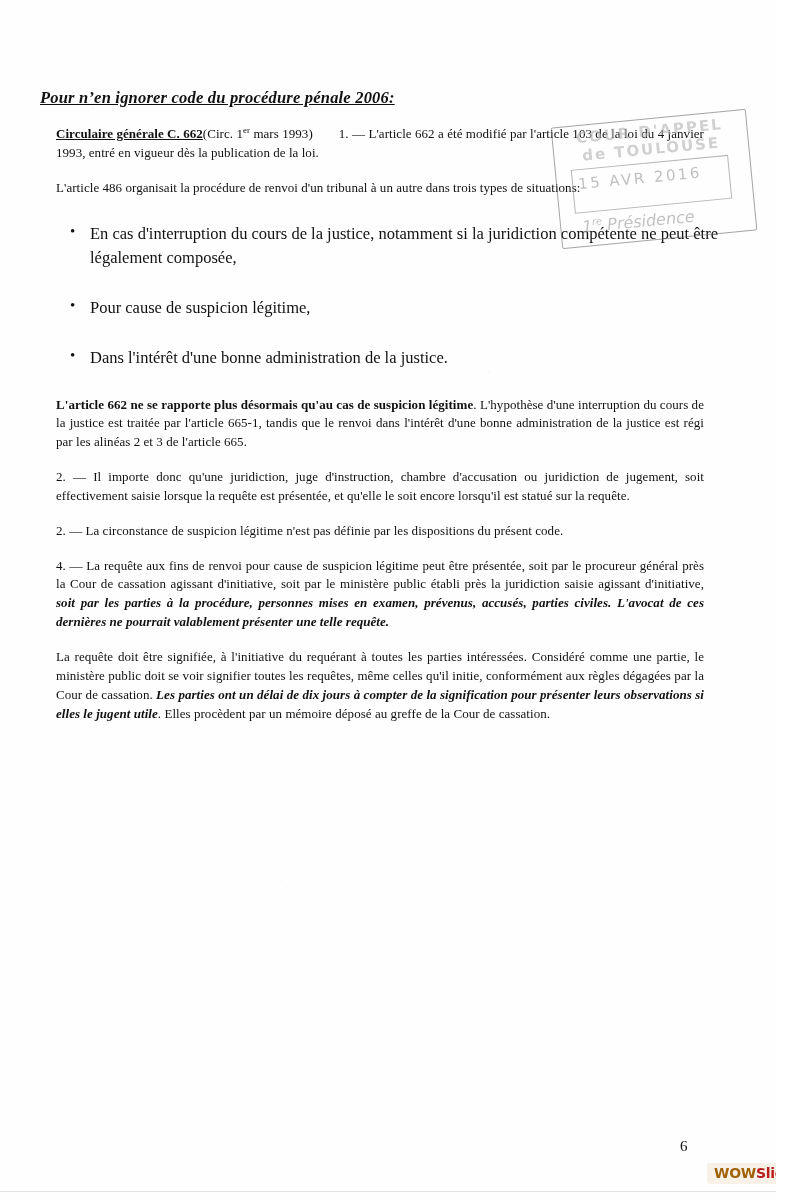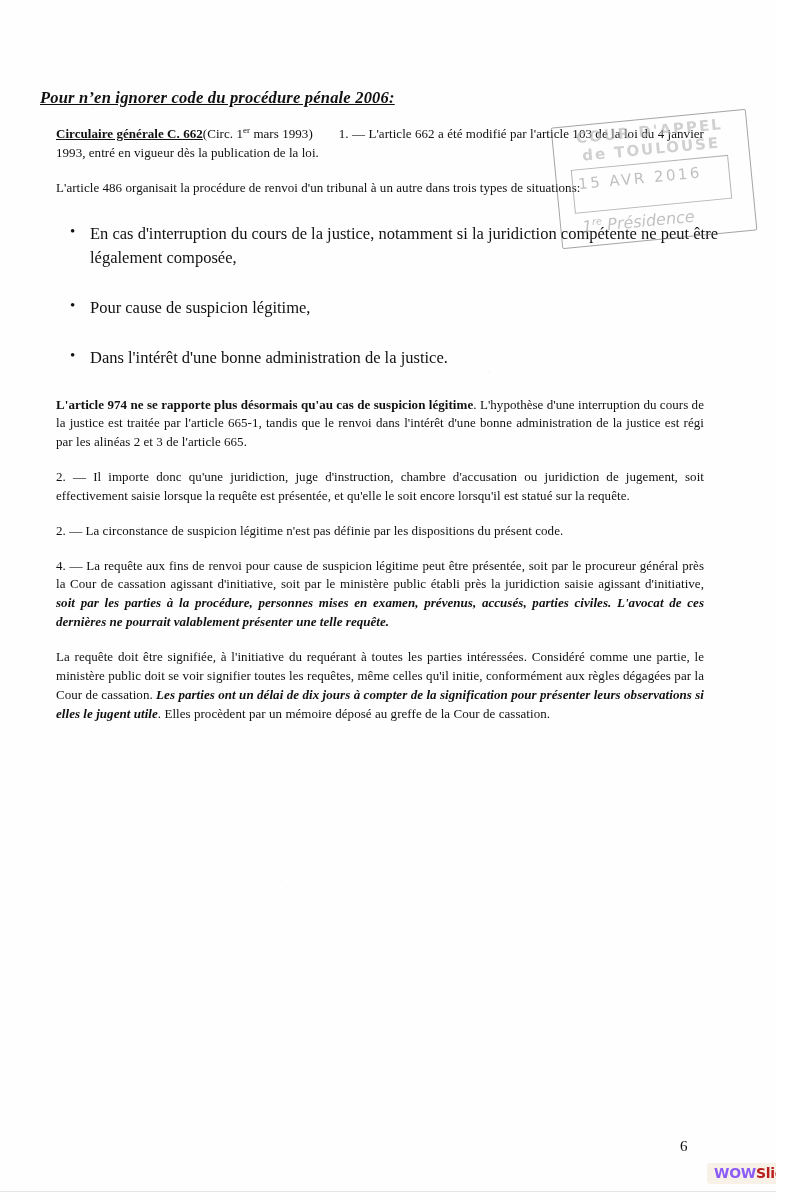--- a/index.html
+++ b/index.html
@@ -153,21 +153,21 @@
     top: 1163px;
     padding: 3px 7px 4px 7px;
     background: #f7f1e8;
     border-radius: 3px;
     font-family: "DejaVu Sans", "Liberation Sans", sans-serif;
     font-size: 14px;
     font-weight: bold;
     letter-spacing: -0.3px;
     line-height: 1;
   }
-  .wowslider .wow { color: #8b5cf6; }
+  .wowslider .wow { color: #a16207; }
   .wowslider .slider { color: #b91c1c; }
 
   .bottom-rule {
     position: absolute;
     left: 0;
     top: 1191px;
     width: 800px;
     height: 1px;
     background: #e4e4e4;
   }
@@ -188,21 +188,21 @@
 
     <p class="body gap-md">L'article 486 organisait la procédure de renvoi d'un tribunal à un autre dans trois types de situations:</p>
 
     <ul class="bullets">
       <li>En cas d'interruption du cours de la justice, notamment si la juridiction compétente ne peut être légalement composée,</li>
       <li>Pour cause de suspicion légitime,</li>
       <li>Dans l'intérêt d'une bonne administration de la justice.</li>
     </ul>
 
     <p class="body gap-lg">
-      <span class="b">L'article 974 ne se rapporte plus désormais qu'au cas de suspicion légitime</span><span>. L'hypothèse d'une interruption du cours de la justice est traitée par l'article 665-1, tandis que le renvoi dans l'intérêt d'une bonne administration de la justice est régi par les alinéas 2 et 3 de l'article 665.</span>
+      <span class="b">L'article 662 ne se rapporte plus désormais qu'au cas de suspicion légitime</span><span>. L'hypothèse d'une interruption du cours de la justice est traitée par l'article 665-1, tandis que le renvoi dans l'intérêt d'une bonne administration de la justice est régi par les alinéas 2 et 3 de l'article 665.</span>
     </p>
 
 
 
     <p class="body gap-md">2. — Il importe donc qu'une juridiction, juge d'instruction, chambre d'accusation ou juridiction de jugement, soit effectivement saisie lorsque la requête est présentée, et qu'elle le soit encore lorsqu'il est statué sur la requête.</p>
 
     <p class="body gap-md">2. — La circonstance de suspicion légitime n'est pas définie par les dispositions du présent code.</p>
 
 
     <p class="body gap-md">

